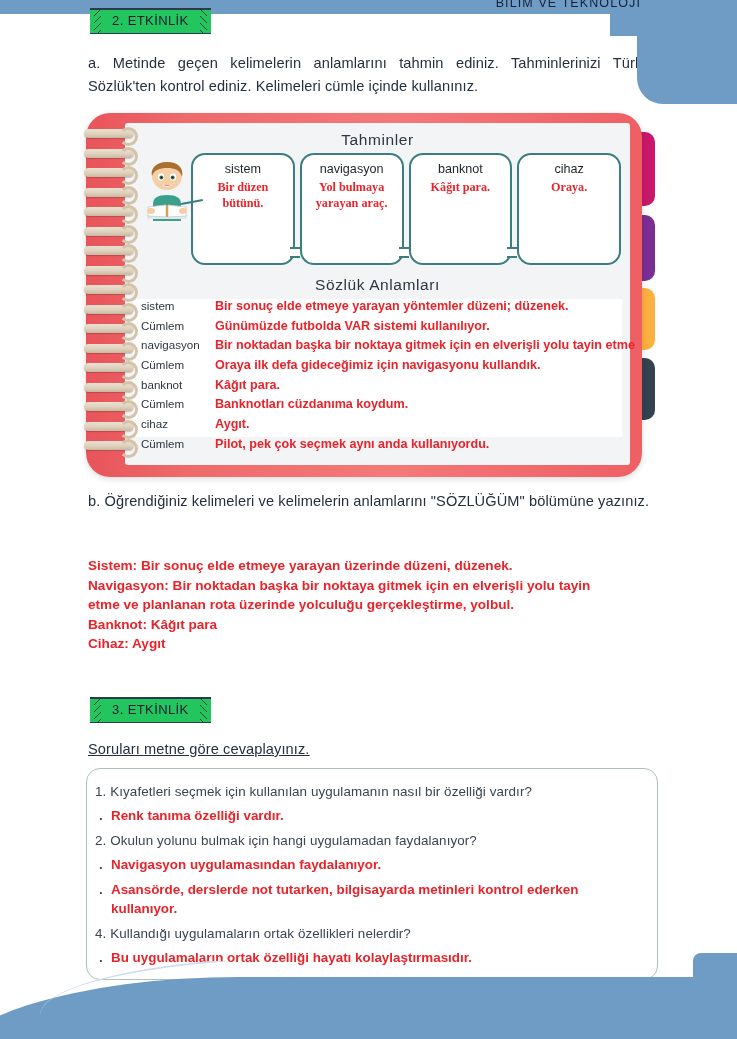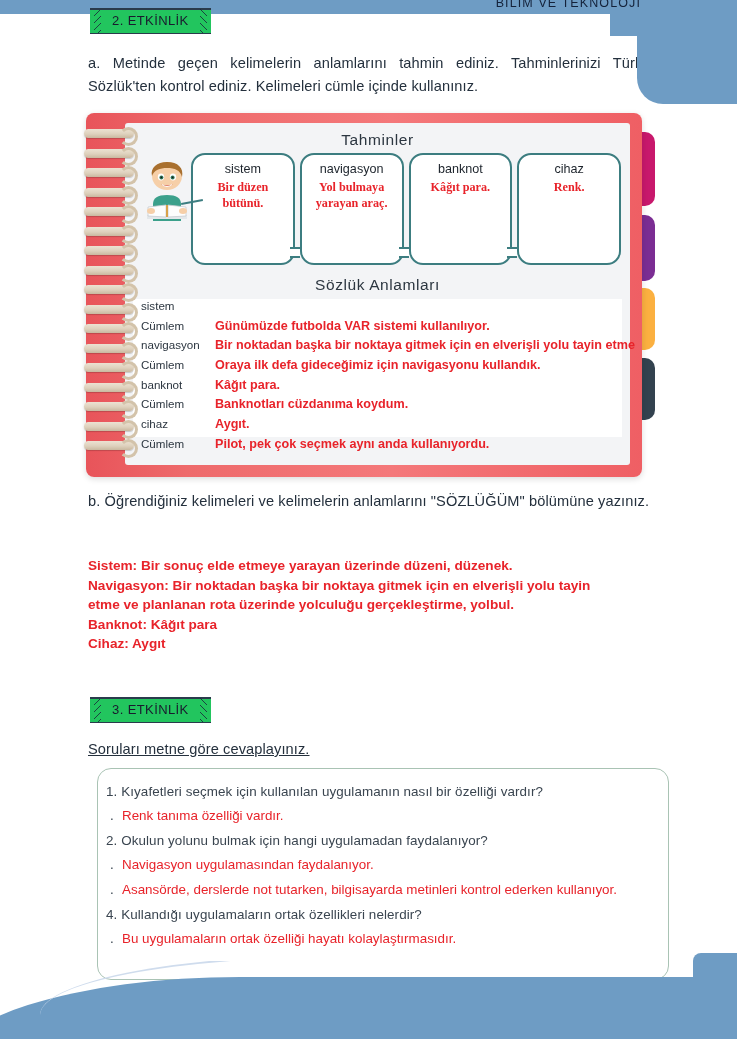--- a/index.html
+++ b/index.html
@@ -131,21 +131,21 @@
     font-weight: 600;
   }
   #answers-b { left: 88px; top: 556px; width: 600px; }
 
   
   .notebook {
     position: absolute;
     left: 86px; top: 113px;
     width: 556px; height: 364px;
     background: linear-gradient(90deg,#e8545a 0%, #ee6a6b 18%, #f4787a 55%, #ef5f64 100%);
-    border-radius: 8px;
+    border-radius: 24px;
     box-shadow: 0 2px 6px rgba(0,0,0,.14);
     z-index: 4;
   }
   .notebook-inner {
     position: absolute;
     left: 39px; top: 10px;
     right: 12px; bottom: 12px;
     background: #f3f4f6;
     border-radius: 3px;
   }
@@ -285,40 +285,40 @@
     color: #e8232a;
     font-size: 12.6px;
     font-weight: 600;
     white-space: nowrap;
     font-family: "Liberation Sans", sans-serif;
   }
 
   
   .qbox {
     position: absolute;
-    left: 97px; top: 768px;
+    left: 86px; top: 768px;
     width: 572px; height: 212px;
     border: 1.6px solid #a9c3b4;
     border-radius: 14px;
     background: #ffffff;
     padding: 8px 12px 0 8px;
   }
   .q-line {
     color: #3a4550;
     font-size: 13.4px;
     line-height: 19px;
     letter-spacing: .1px;
     font-family: "Liberation Sans", sans-serif;
     margin-top: 5px;
   }
   .a-line {
     color: #e8232a;
     font-size: 13.4px;
     line-height: 19px;
-    font-weight: 400;
+    font-weight: 700;
     font-family: "Liberation Sans", sans-serif;
     margin: 5px 0 6px 16px;
     position: relative;
   }
   .a-line::before {
     content: ".";
     position: absolute;
     left: -12px;
     color: #3a4550;
   }
@@ -435,30 +435,31 @@
         <span class="d">Yol bulmaya yarayan araç.</span>
         <span class="stub"></span>
       </div>
       <div class="pred-box">
         <span class="w">banknot</span>
         <span class="d">Kâğıt para.</span>
         <span class="stub"></span>
       </div>
       <div class="pred-box">
         <span class="w">cihaz</span>
-        <span class="d">Renk.</span>
+        <span class="d">Oraya.</span>
 
       </div>
     </div>
 
     <div class="section-title" id="title-sozluk">Sözlük Anlamları</div>
 
     <div class="sozluk">
       <div class="sz-row">
         <span class="sz-key">sistem</span>
+        <span class="sz-val">Bir sonuç elde etmeye yarayan yöntemler düzeni; düzenek.</span>
       </div>
       <div class="sz-row">
         <span class="sz-key">Cümlem</span>
         <span class="sz-val">Günümüzde futbolda VAR sistemi kullanılıyor.</span>
       </div>
       <div class="sz-row">
         <span class="sz-key">navigasyon</span>
         <span class="sz-val">Bir noktadan başka bir noktaya gitmek için en elverişli yolu tayin etme</span>
       </div>
       <div class="sz-row">

